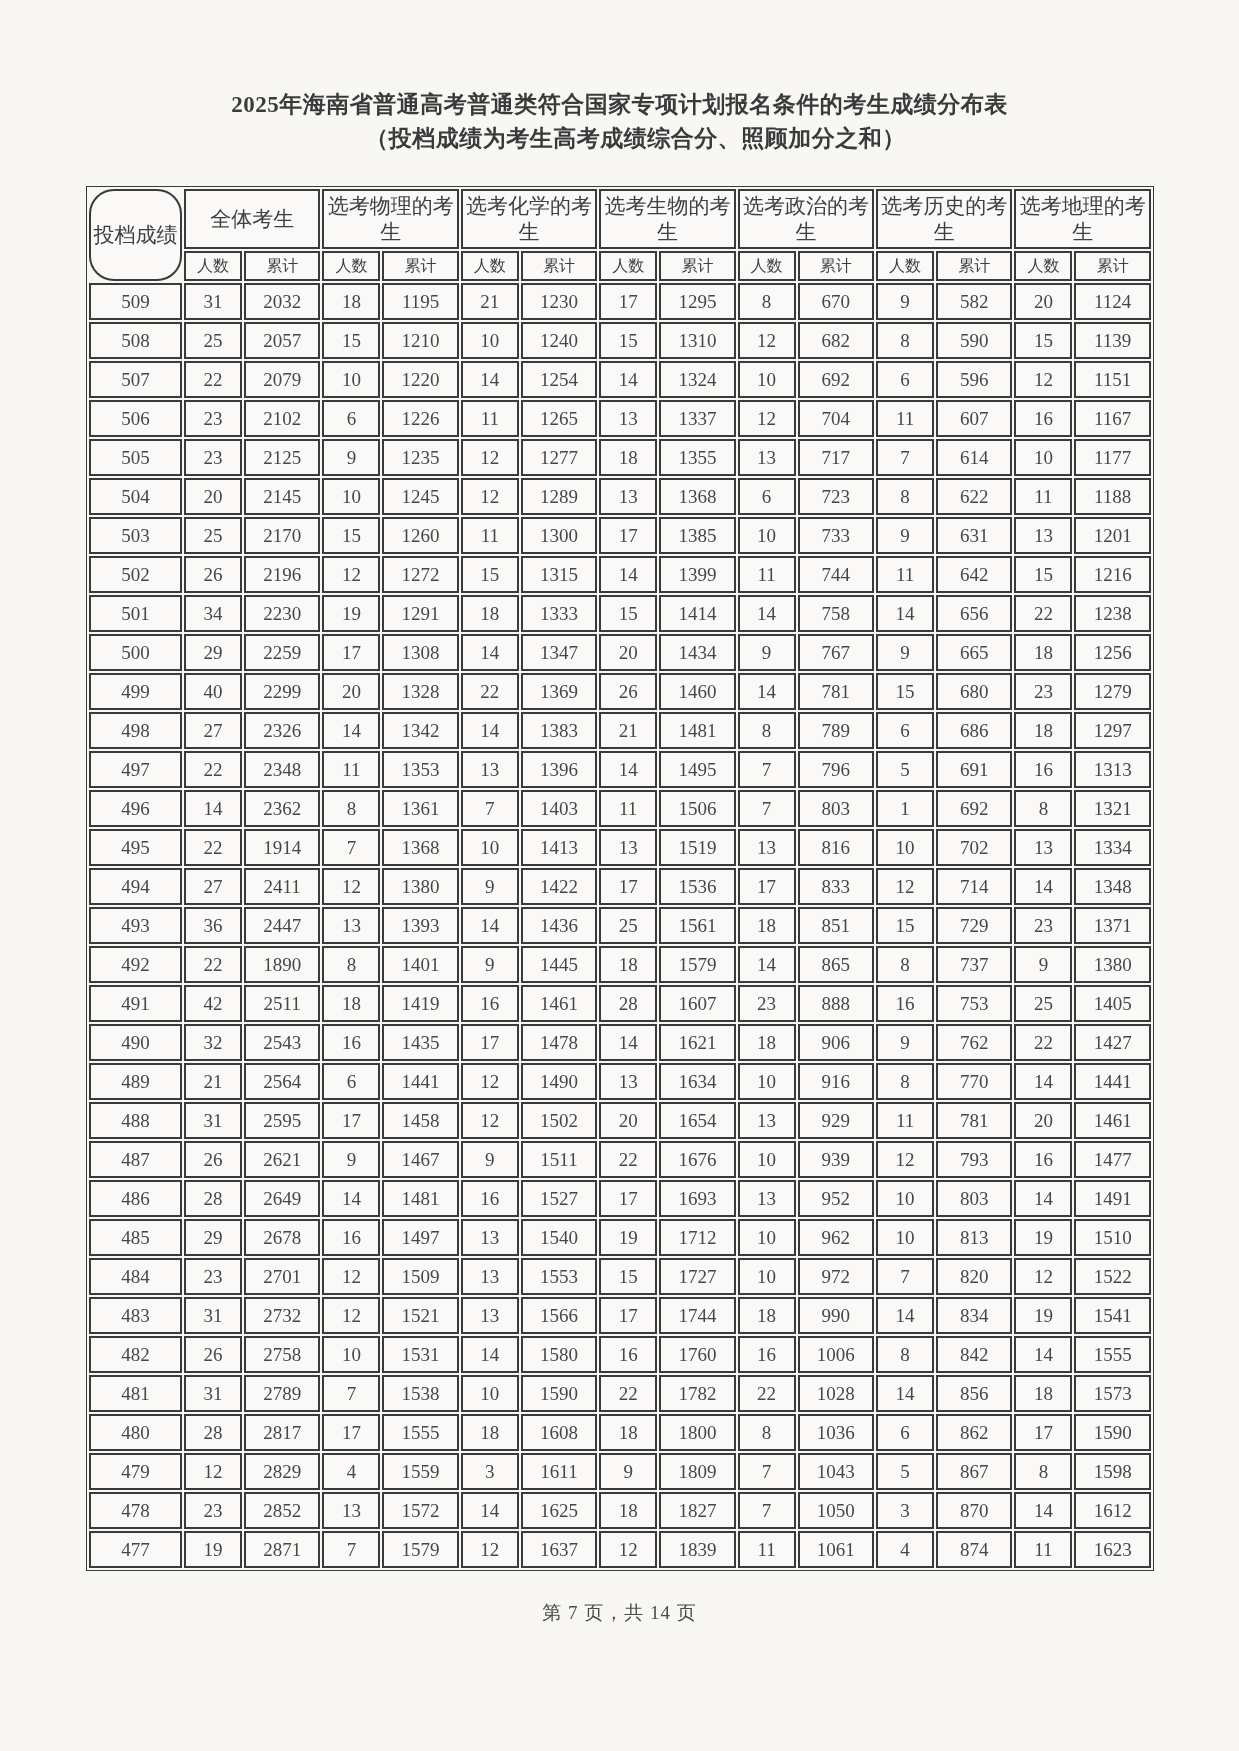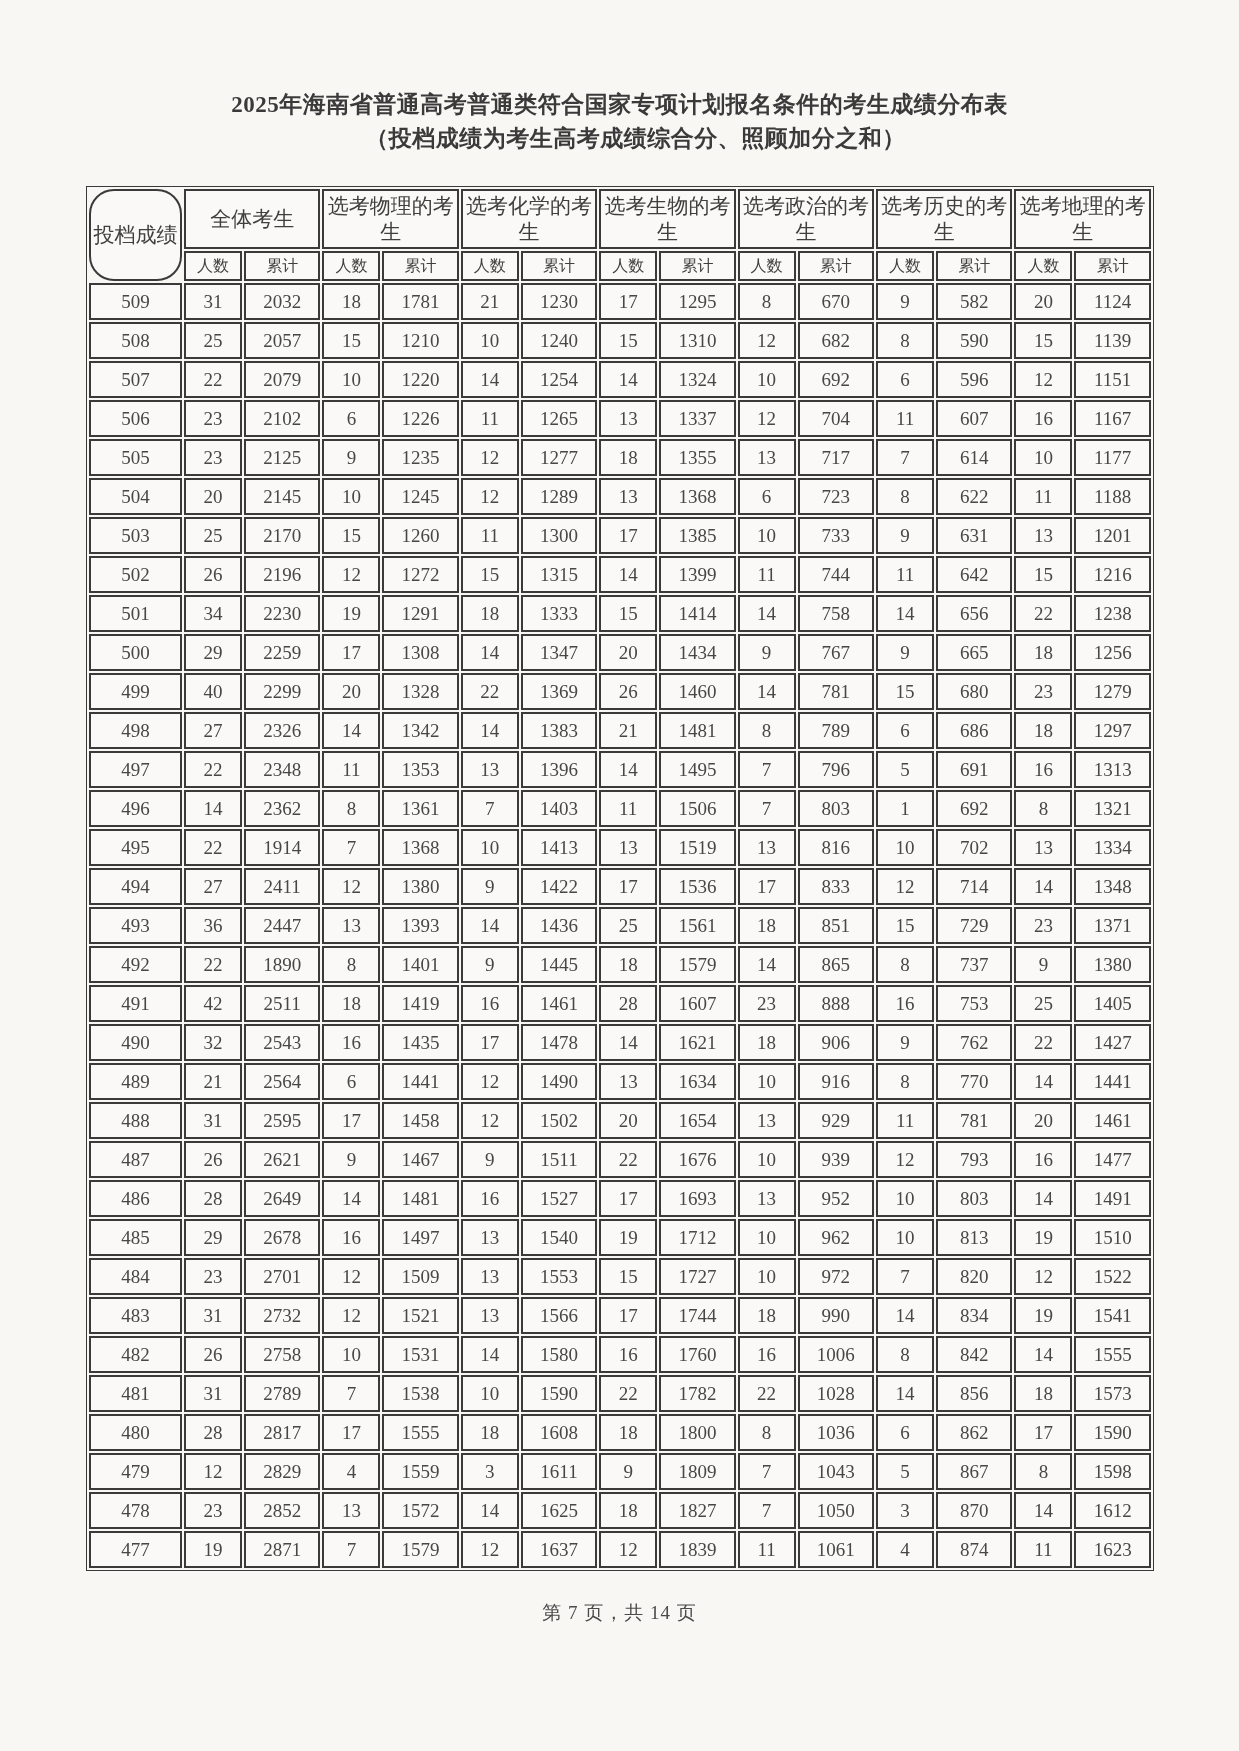--- a/index.html
+++ b/index.html
@@ -152,21 +152,21 @@
             <th class="sub-cell">人数</th>
             <th class="sub-cell">累计</th>
           </tr>
       </thead>
       <tbody>
           <tr>
             <td>509</td>
             <td>31</td>
             <td>2032</td>
             <td>18</td>
-            <td>1781</td>
+            <td>1195</td>
             <td>21</td>
             <td>1230</td>
             <td>17</td>
             <td>1295</td>
             <td>8</td>
             <td>670</td>
             <td>9</td>
             <td>582</td>
             <td>20</td>
             <td>1124</td>

